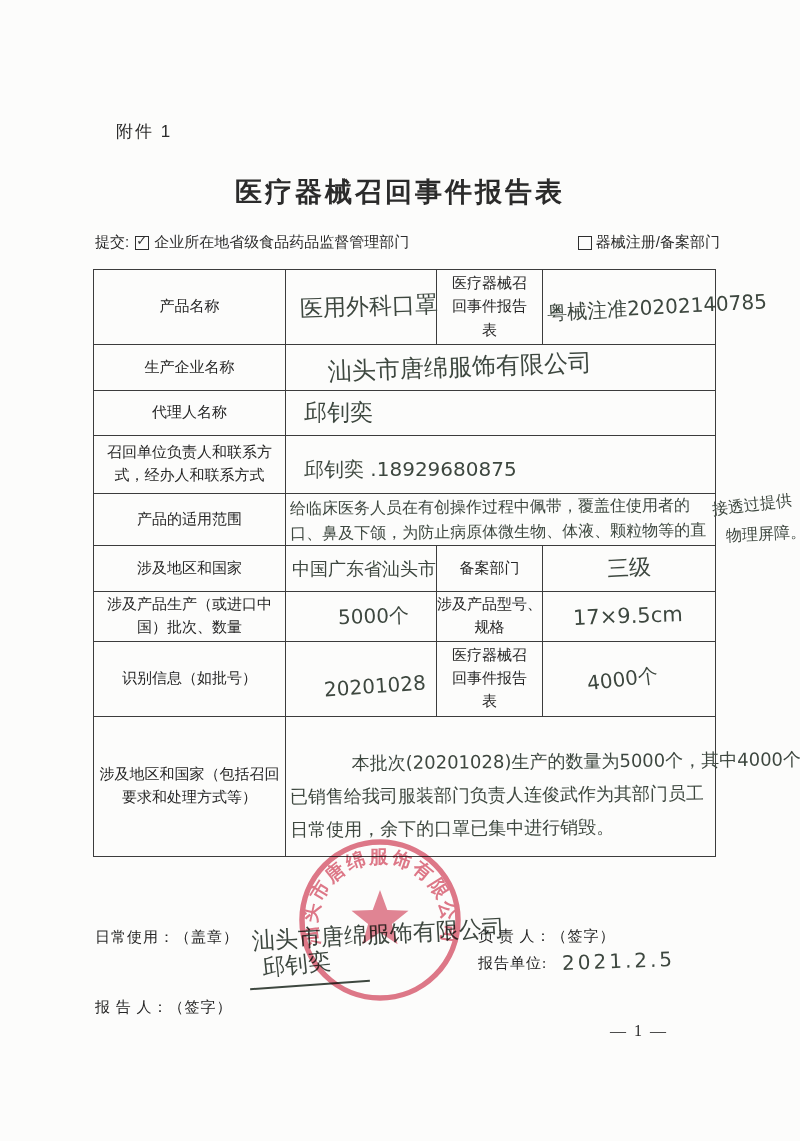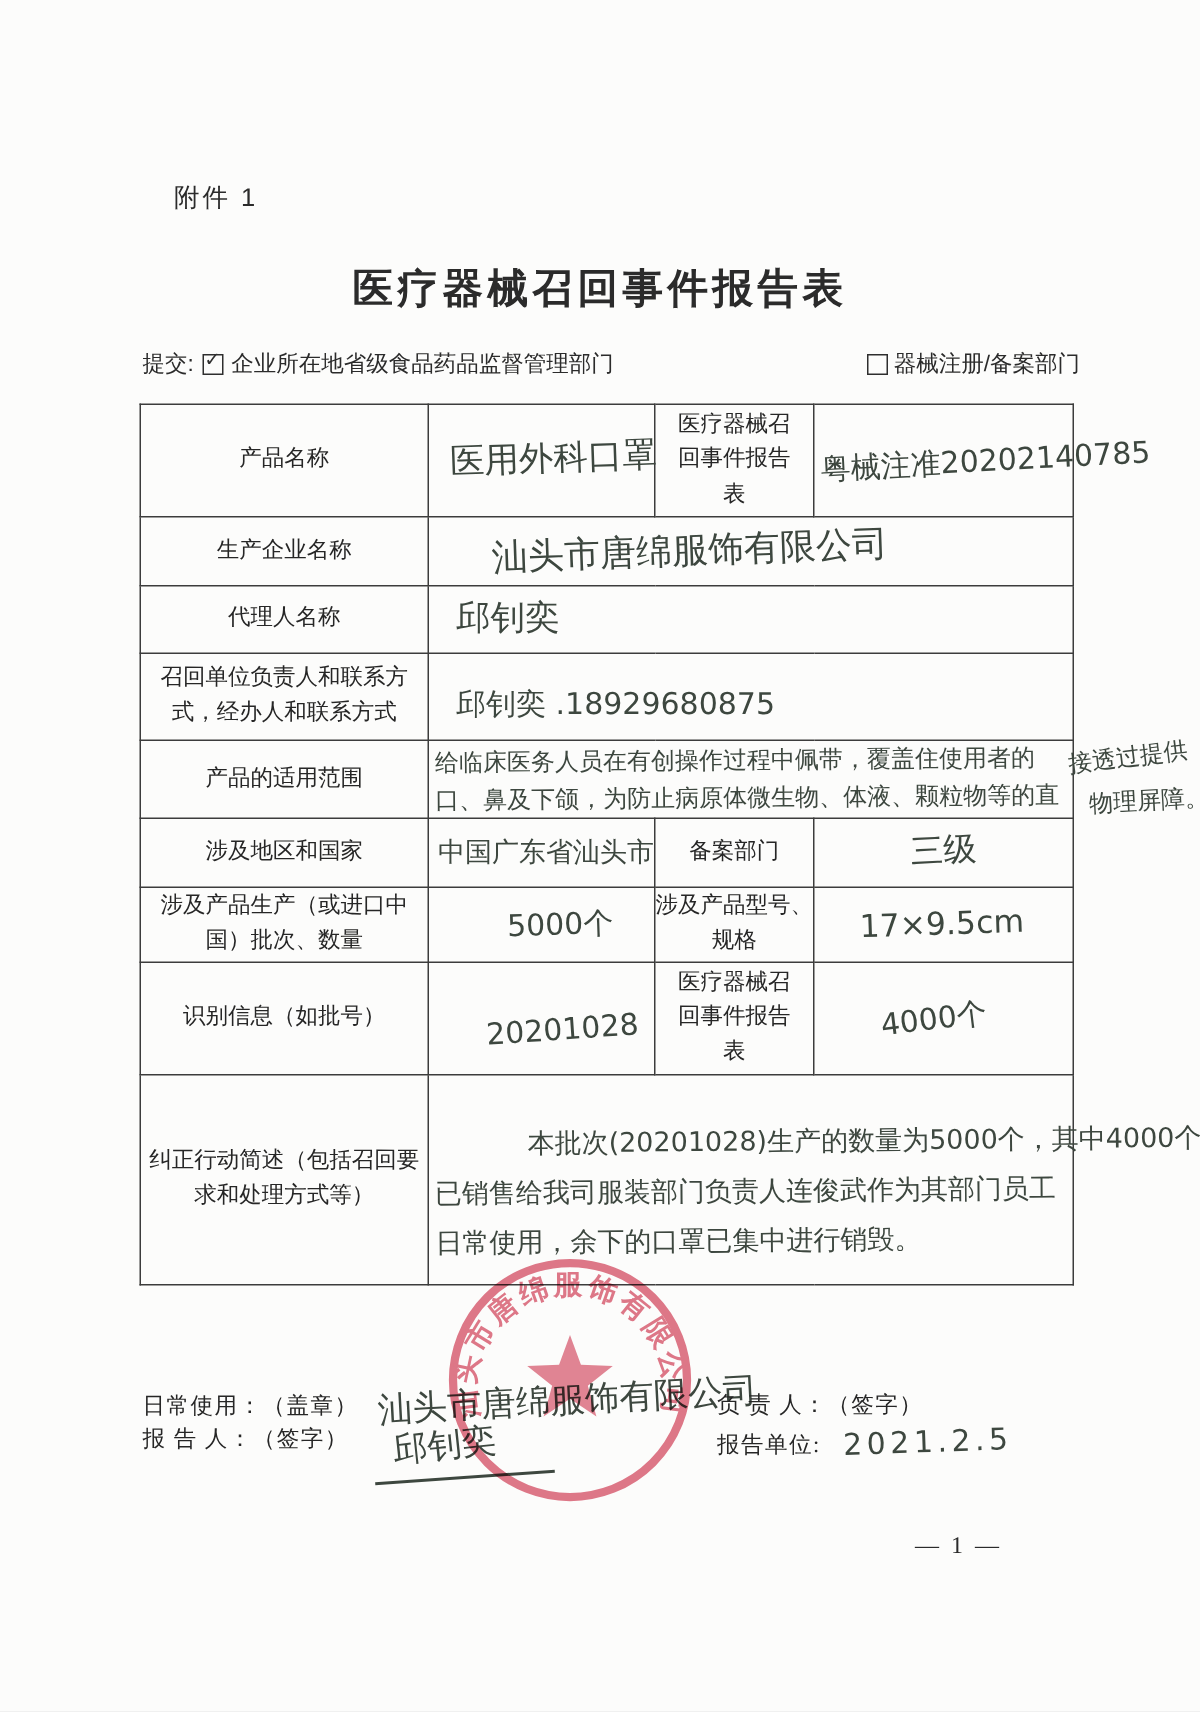--- a/index.html
+++ b/index.html
@@ -105,38 +105,38 @@
       <td class="lbl">涉及产品型号、规格</td>
       <td><span class="hw hw-in" style="font-size:21px;margin-left:30px;transform:rotate(-2deg);">17×9.5cm</span></td>
     </tr>
     <tr class="r8">
       <td class="lbl">识别信息（如批号）</td>
       <td><span class="hw hw-in" style="font-size:20px;margin-left:38px;margin-top:14px;transform:rotate(-4deg);">20201028</span></td>
       <td class="lbl" style="padding:2px 8px;">医疗器械召回事件报告表</td>
       <td><span class="hw hw-in" style="font-size:20px;margin-left:44px;transform:rotate(-7deg);">4000个</span></td>
     </tr>
     <tr class="r10">
-      <td class="lbl">纠正行动简述（包括召回要求和处理方式等）</td>
+      <td class="lbl">涉及地区和国家（包括召回要求和处理方式等）</td>
       <td colspan="3" style="vertical-align:top;">
         <div class="hw" style="font-size:18px;line-height:33px;margin-top:28px;margin-left:4px;transform:rotate(-0.5deg);">
           <div style="text-indent:62px;">本批次(20201028)生产的数量为5000个，其中4000个</div>
           <div>已销售给我司服装部门负责人连俊武作为其部门员工</div>
           <div>日常使用，余下的口罩已集中进行销毁。</div>
         </div>
       </td>
     </tr>
   </tbody>
     </table>
 
   <div class="abs hw" style="left:712px;top:495px;font-size:16px;transform:rotate(-7deg);">接透过提供</div>
   <div class="abs hw" style="left:726px;top:524px;font-size:16px;transform:rotate(-3deg);">物理屏障。</div>
 
   <div class="abs footer-lbl" style="left:95px;top:928px;">日常使用：（盖章）</div>
   <div class="abs hw" style="left:252px;top:920px;font-size:23px;transform:rotate(-3deg);">汕头市唐绵服饰有限公司</div>
-  <div class="abs footer-lbl" style="left:95px;top:950px;">报 告 人：（签字）</div>
+  <div class="abs footer-lbl" style="left:95px;top:998px;">报 告 人：（签字）</div>
   <div class="abs hw" style="left:262px;top:950px;font-size:23px;transform:rotate(-6deg);">邱钊奕</div>
   <div class="sig-line"></div>
   <div class="abs footer-lbl" style="left:478px;top:927px;">负 责 人：（签字）</div>
   <div class="abs footer-lbl" style="left:478px;top:954px;">报告单位:</div>
   <div class="abs hw" style="left:562px;top:948px;font-size:20px;letter-spacing:3px;transform:rotate(-2deg);">2021.2.5</div>
 
   <svg class="stamp" width="176" height="176" viewBox="0 0 176 176">
     <circle cx="88" cy="88" r="78" fill="none" stroke="#d8566b" stroke-width="5.5"></circle>
     <polygon fill="#d8566b" fill-opacity="0.9" points="88,58 95.3,77.9 116.5,78.7 99.9,91.9 105.6,112.3 88,100.5 70.4,112.3 76.1,91.9 59.5,78.7 80.7,77.9"></polygon>
     <path id="sealArc" d="M 26 108 A 63.5 63.5 0 1 1 150 108" fill="none"></path>

